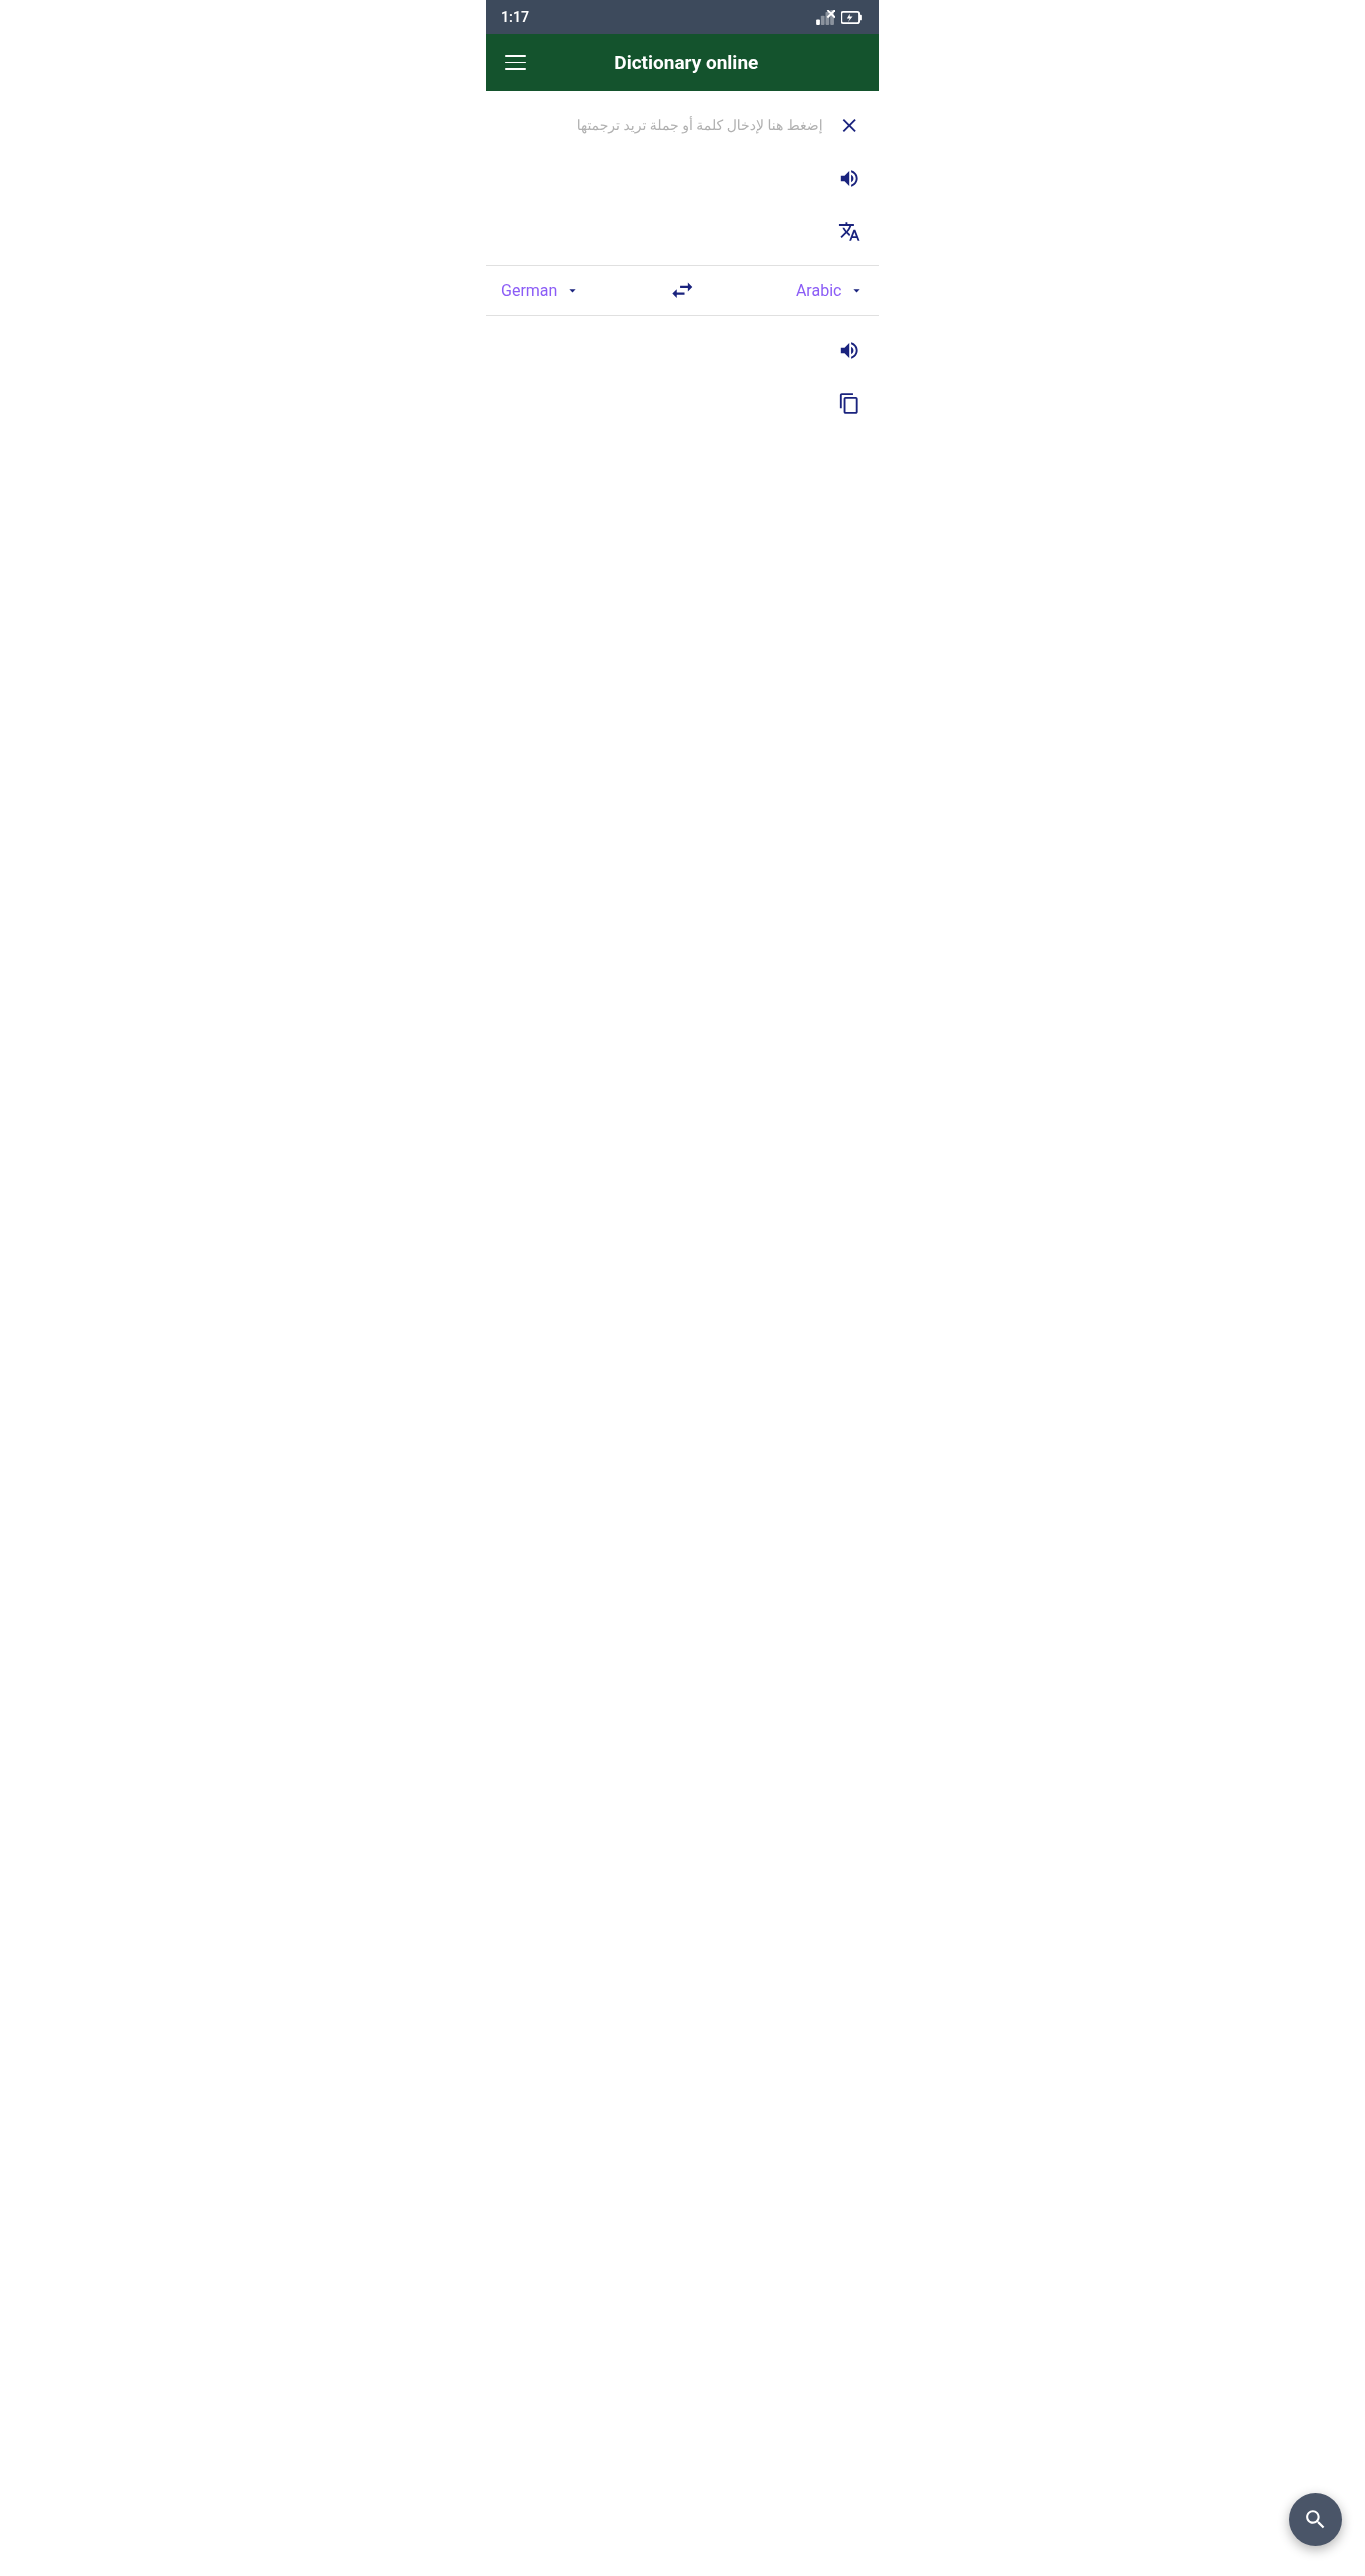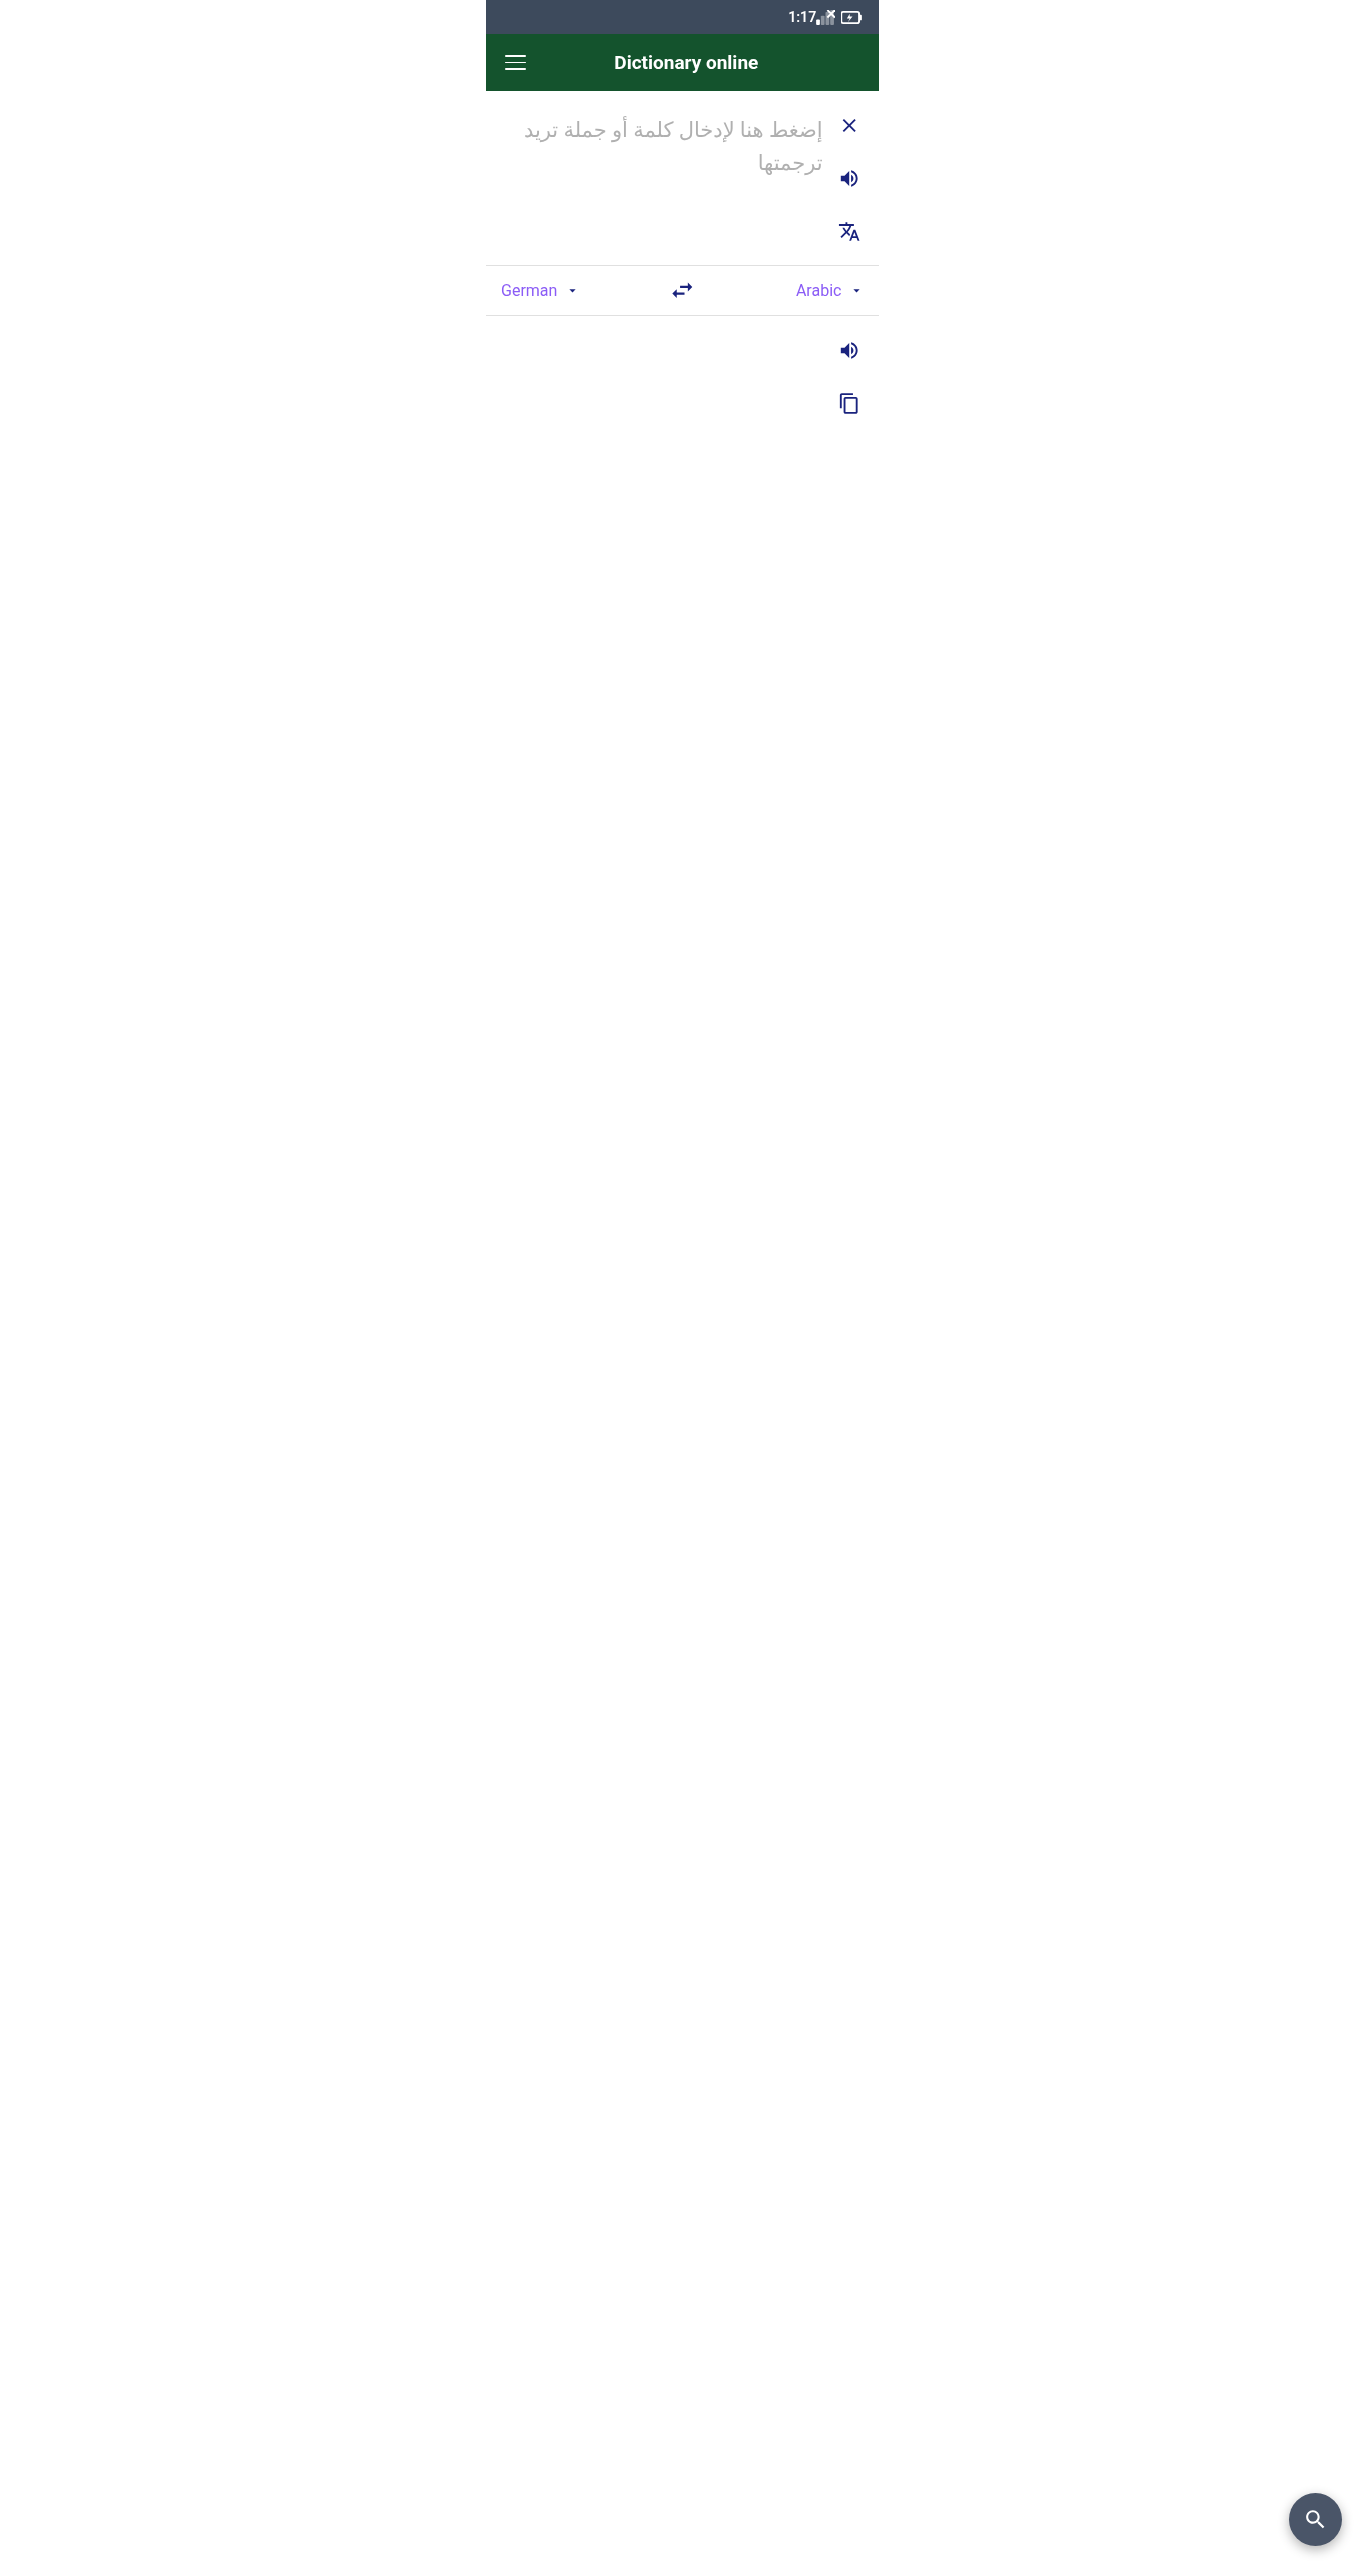--- a/index.html
+++ b/index.html
@@ -18,21 +18,21 @@
       position: relative;
       overflow-x: hidden;
     }
 
     
     .status-bar {
       background: #3d4a5c;
       height: 34px;
       display: flex;
       align-items: center;
-      justify-content: flex-end;
+      justify-content: space-between;
       padding: 0 15px;
       color: white;
       font-size: 13.3px;
       font-weight: 500;
     }
 
     .status-time {
       font-size: 14.2px;
       font-weight: 600;
     }
@@ -92,21 +92,21 @@
       display: flex;
       align-items: flex-start;
       justify-content: space-between;
       min-height: 152px;
       border-bottom: 0.9px solid #e0e0e0;
     }
 
     .input-placeholder {
       flex: 1;
       color: #b0b0b0;
-      font-size: 21px;
+      font-size: 14px;
       text-align: right;
       direction: rtl;
       padding-top: 3.8px;
       line-height: 1.6;
     }
 
     .input-actions {
       display: flex;
       flex-direction: column;
       align-items: center;

